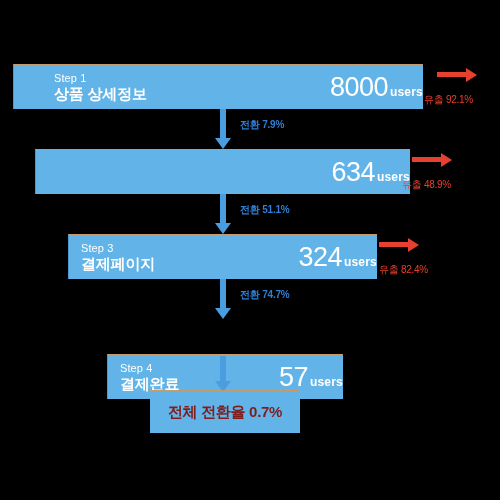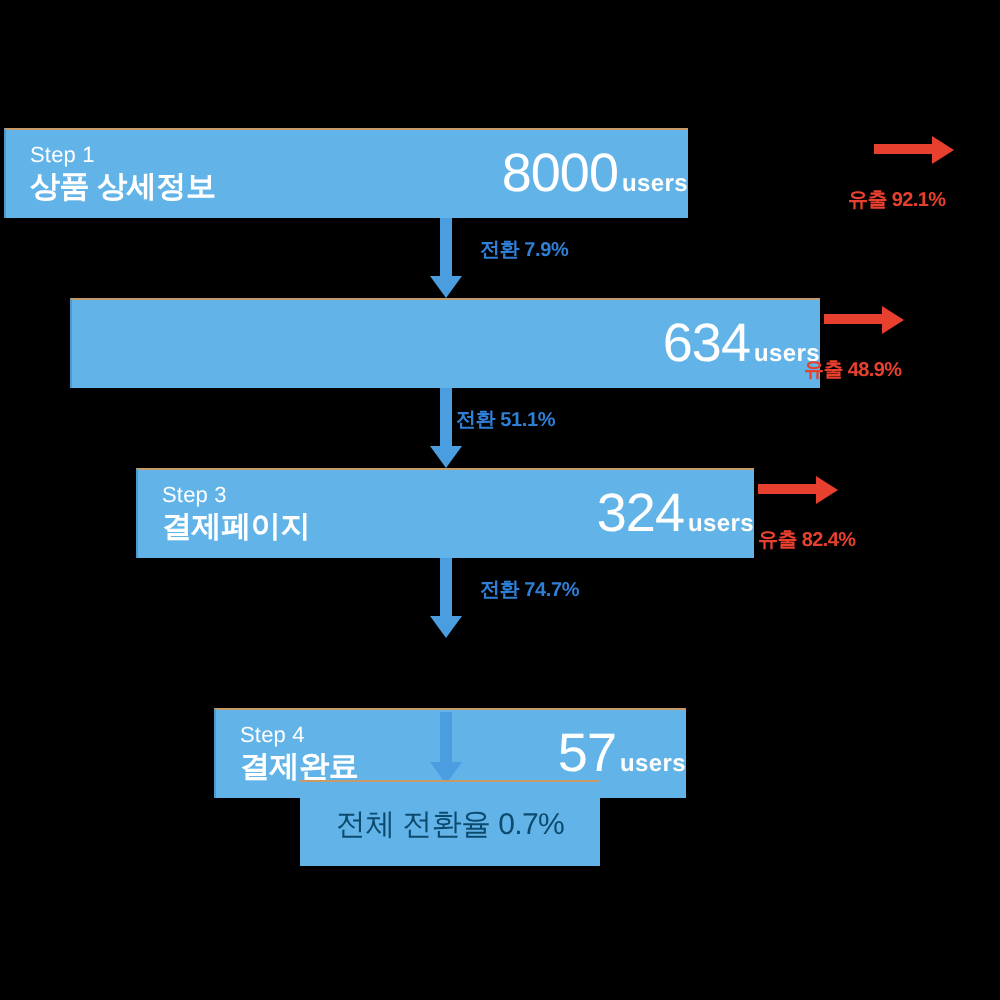--- a/index.html
+++ b/index.html
@@ -125,49 +125,49 @@
     width: 0;
     height: 0;
     border-top: 7px solid transparent;
     border-bottom: 7px solid transparent;
     border-left: 11px solid #e8402e;
   }
   .drop-label {
     position: absolute;
     color: #e8402e;
     font-size: 10px;
-    font-weight: 700;
+    font-weight: 400;
     letter-spacing: -0.3px;
     white-space: nowrap;
   }
 
   
   .summary-box {
     position: absolute;
     background: #62b4e8;
     box-sizing: border-box;
     border-top: 1px solid #c79a6a;
     display: flex;
     align-items: center;
     justify-content: center;
   }
   .summary-text {
-    color: #0c4a6e;
+    color: #7f1d1d;
     font-size: 15px;
-    font-weight: 400;
+    font-weight: 700;
     letter-spacing: -0.3px;
     white-space: nowrap;
   }
 </style>
 </head>
 <body>
 
 <div id="canvas">
 
-  <div class="bar" style="left:2px; top:64px; width:342px; height:45px;">
+  <div class="bar" style="left:13px; top:64px; width:410px; height:45px;padding-left:28px;">
     <div class="bar-inner">
       <div class="step-label">
         <span class="step-num">Step 1</span>
         <span class="step-name">상품 상세정보</span>
       </div>
       <div class="value-wrap off-center" style="padding-left:172px;">
         <span class="value-num">8000</span><span class="value-unit">users</span>
       </div>
     </div>
   </div>
@@ -195,21 +195,21 @@
   <div class="right-arrow" style="left:412px; top:153px; width:40px;">
     <div class="shaft" style="width:29px;"></div>
     <div class="head" style="left:29px;"></div>
   </div>
   <div class="drop-label" style="left:402px; top:178px;">유출 48.9%</div>
 
   <div class="down-arrow" style="left:215px; top:194px; height:40px;">
     <div class="shaft" style="height:29px;"></div>
     <div class="head" style="top:29px;"></div>
   </div>
-  <div class="conv-label" style="left:228px; top:203px;">전환 51.1%</div>
+  <div class="conv-label" style="left:240px; top:203px;">전환 51.1%</div>
 
   <div class="bar" style="left:68px; top:234px; width:309px; height:45px;">
     <div class="bar-inner">
       <div class="step-label">
         <span class="step-num">Step 3</span>
         <span class="step-name">결제페이지</span>
       </div>
       <div class="value-wrap off-center" style="padding-left:119px;">
         <span class="value-num">324</span><span class="value-unit">users</span>
       </div>

